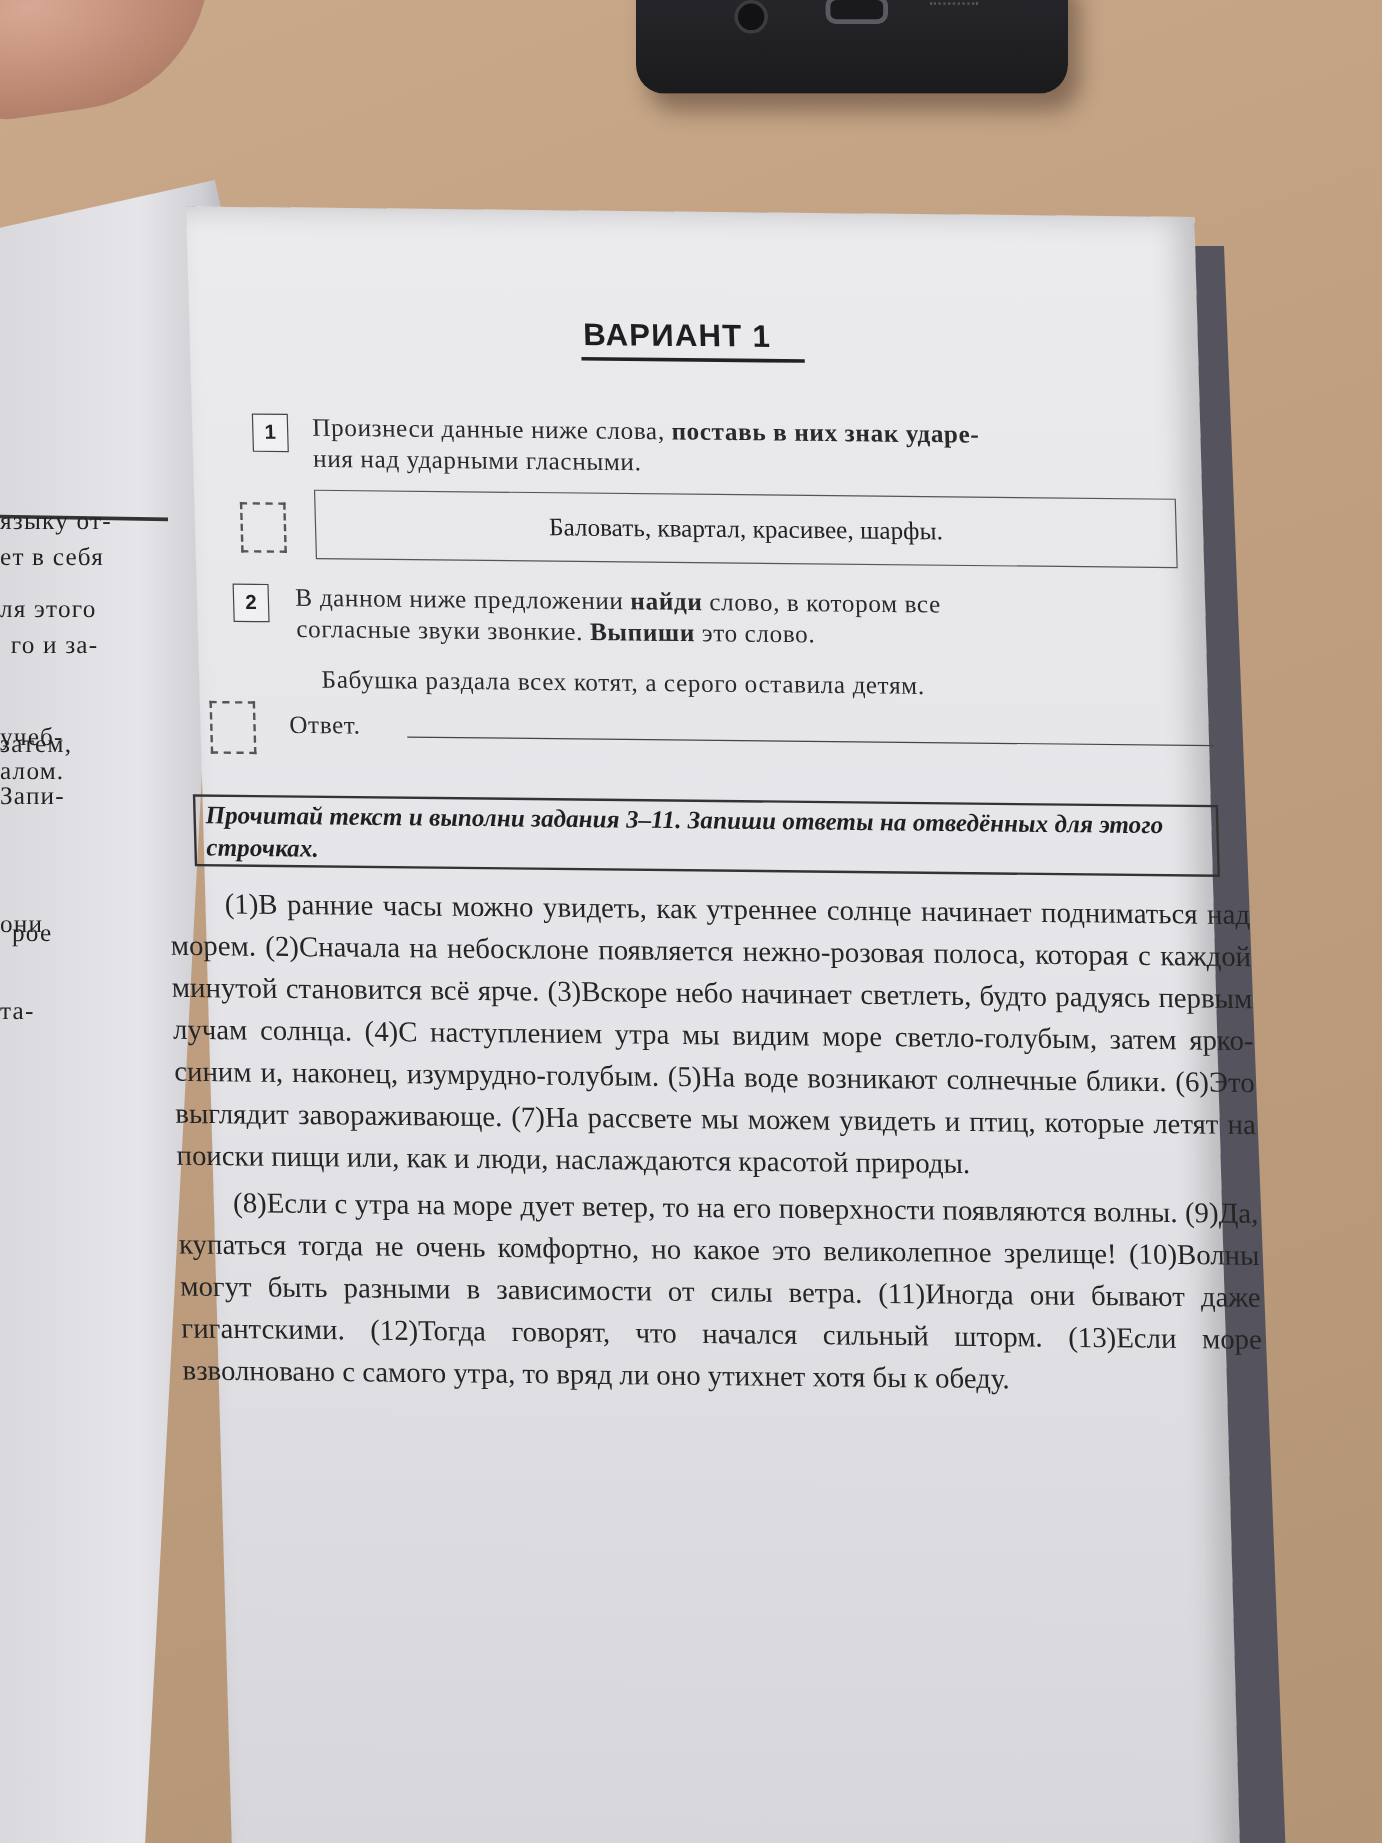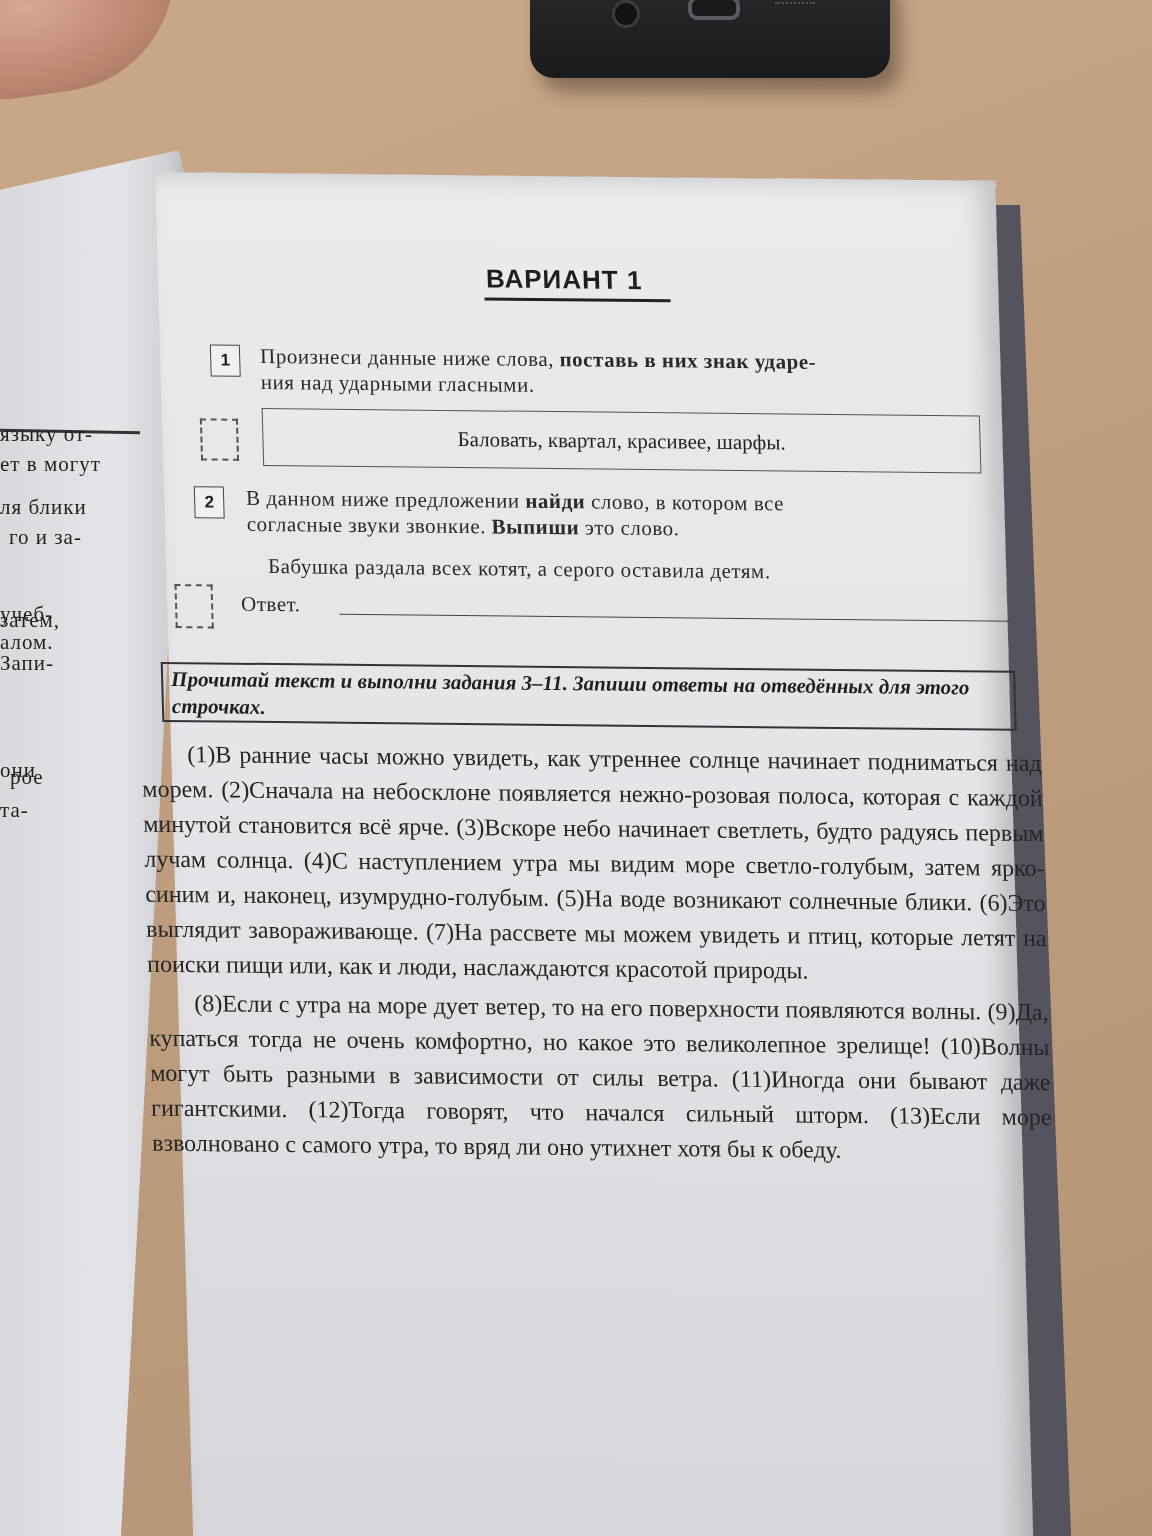--- a/index.html
+++ b/index.html
@@ -83,30 +83,30 @@
   <div class="jack"></div>
   <div class="port"></div>
   <div class="grill"></div>
 </div>
 
 <div class="cover"></div>
 
 <div class="left-page">
   <div class="left-rule"></div>
   <div class="left-frag" style="top:272px;left:10px">языку от-</div>
-  <div class="left-frag" style="top:302px;left:10px">ет в могут</div>
-  <div class="left-frag" style="top:345px;left:10px">ля блики</div>
+  <div class="left-frag" style="top:302px;left:10px">ет в себя</div>
+  <div class="left-frag" style="top:345px;left:10px">ля этого</div>
   <div class="left-frag" style="top:375px;left:19px">го и за-</div>
   <div class="left-frag" style="top:452px;left:10px">учеб-</div>
   <div class="left-frag" style="top:458px;left:10px">затем,</div>
   <div class="left-frag" style="top:480px;left:10px">алом.</div>
   <div class="left-frag" style="top:501px;left:10px">Запи-</div>
   <div class="left-frag" style="top:608px;left:10px">они</div>
   <div class="left-frag" style="top:615px;left:20px">рое</div>
-  <div class="left-frag" style="top:648px;left:10px">та-</div>
+  <div class="left-frag" style="top:680px;left:10px">та-</div>
 </div>
 
 <div class="page">
   <div class="title">ВАРИАНТ 1</div>
   <div class="title-rule"></div>
 
   <div class="num-box" style="left:50px;top:172px">1</div>
   <div class="task-text" style="left:100px;top:170px;width:720px">
     <span>Произнеси данные ниже слова, </span><b>поставь в них знак ударе-</b><br>
     <span>ния над ударными гласными.</span>

